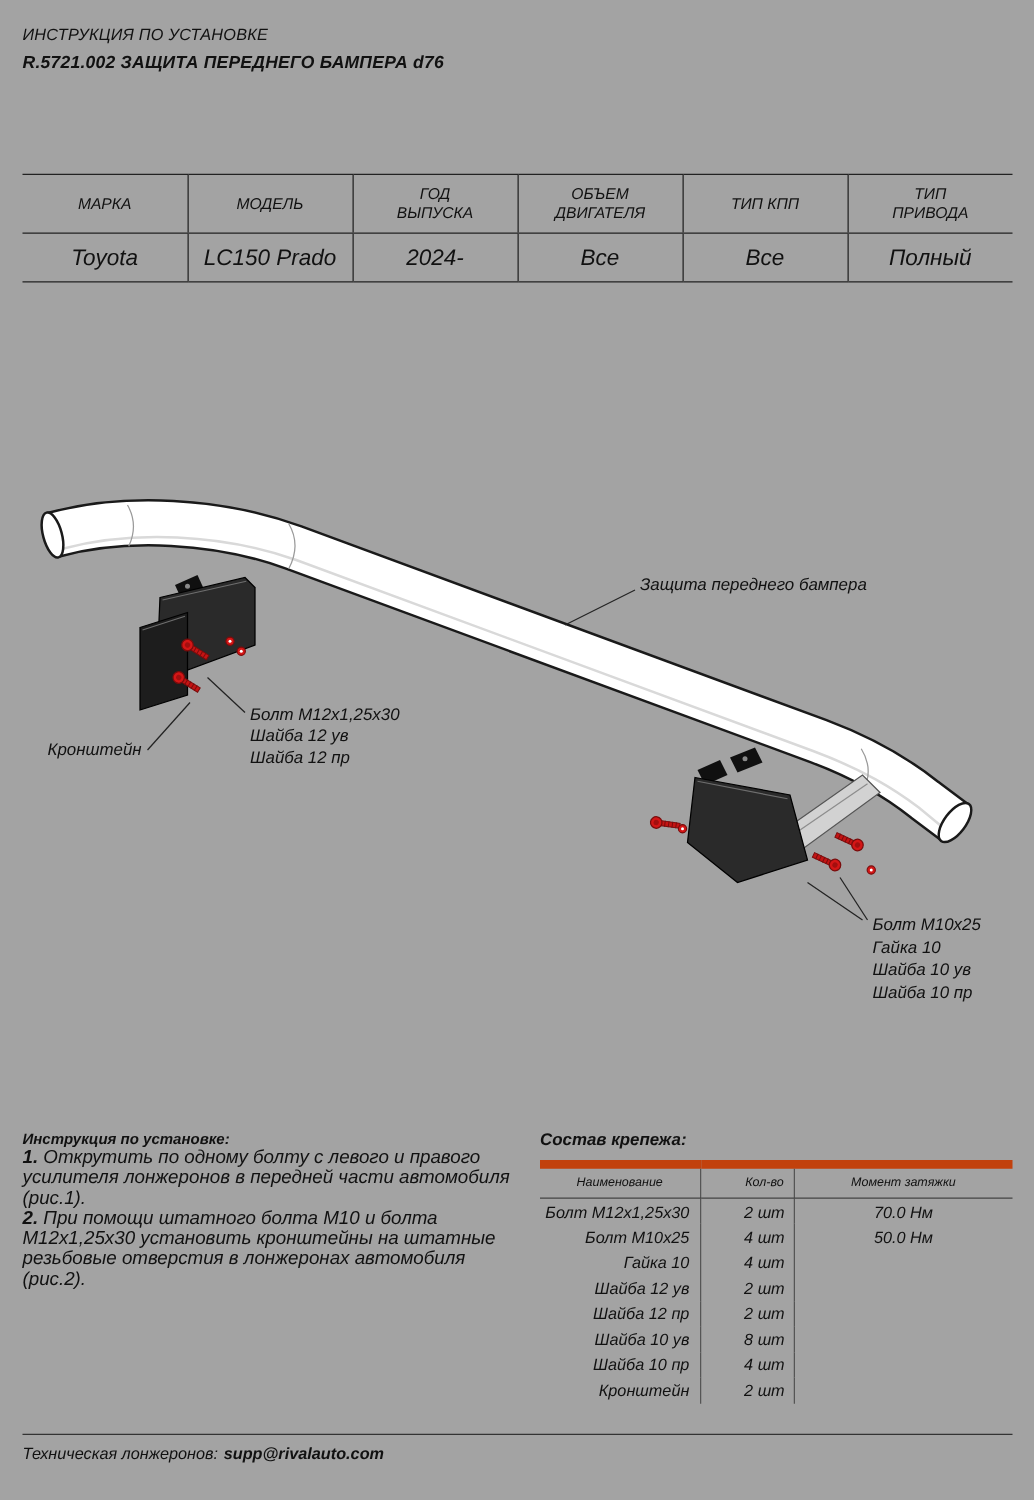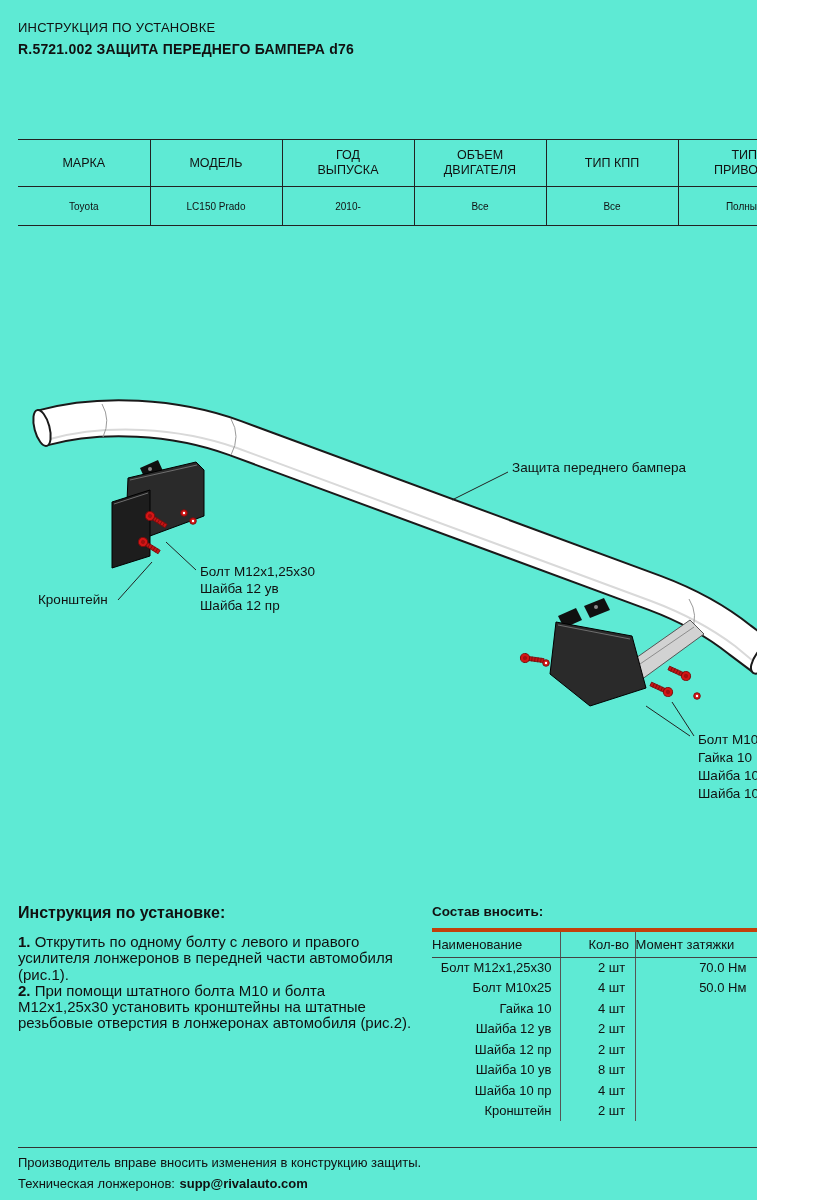--- a/index.html
+++ b/index.html
@@ -3,61 +3,61 @@
 <meta charset="utf-8">
 <style>
   * { margin: 0; padding: 0; box-sizing: border-box; }
   html, body { background: #fff; }
   body {
     width: 827px; height: 1200px;
     font-family: "Liberation Sans", sans-serif;
     color: #111;
     position: relative;
   }
-  .page { position: relative; width: 757px; height: 1200px; background: #5eead4; overflow: hidden; }
+  .page { position: relative; width: 827px; height: 1200px; background: #a3a3a3; overflow: hidden; font-style: italic; }
 
   
   .doc-header { position: absolute; left: 18px; top: 20px; }
   .doc-subtitle { font-size: 13px; letter-spacing: .2px; }
   .doc-title { font-size: 14px; font-weight: bold; margin-top: 6px; letter-spacing: .2px; }
 
   
   .vehicle-table {
     position: absolute; left: 18px; top: 139px; width: 792px;
     border-collapse: collapse; table-layout: fixed;
   }
   .vehicle-table th {
     font-weight: normal; font-size: 12.5px; height: 47px;
     text-align: center; vertical-align: middle;
     border-top: 1px solid #222; border-bottom: 1px solid #222;
     white-space: pre-line; line-height: 15px;
   }
   .vehicle-table td {
-    font-size: 10px; height: 39px; text-align: center; vertical-align: middle;
+    font-size: 18px; height: 39px; text-align: center; vertical-align: middle;
     border-bottom: 1px solid #222;
   }
   .vehicle-table th + th, .vehicle-table td + td { border-left: 1px solid #222; }
 
   
   .diagram { position: absolute; left: 0; top: 370px; }
   .diagram text { font-family: "Liberation Sans", sans-serif; font-size: 13.5px; fill: #111; }
 
   
   .instructions { position: absolute; left: 18px; top: 904px; width: 400px; }
-  .instructions h3 { font-size: 16px; font-weight: bold; margin-bottom: 12px; }
+  .instructions h3 { font-size: 12px; font-weight: bold; }
   .instructions p.step { font-size: 15px; line-height: 16.3px; }
 
   
   .hardware { position: absolute; left: 432px; top: 904px; width: 378px; }
   .hardware h3 { font-size: 13.5px; font-weight: bold; margin-bottom: 9px; }
   .hw-table { border-collapse: collapse; table-layout: fixed; width: 378px; }
   .hw-table th {
-    font-weight: normal; font-size: 13px; height: 27px;
-    text-align: left; vertical-align: middle;
-    border-top: 4px solid #c2410c; border-bottom: 1px solid #444;
+    font-weight: normal; font-size: 10px; height: 27px;
+    text-align: center; vertical-align: middle;
+    border-top: 7px solid #c2410c; border-bottom: 1px solid #444;
   }
   .hw-table td { font-size: 13px; height: 20.5px; vertical-align: middle; }
   .hw-table .col-name  { width: 128px; }
   .hw-table .col-qty   { width: 75px; padding-left: 28px; }
   .hw-table .col-torque{ width: 175px; }
   .hw-table th.col-name, .hw-table th.col-qty,
   .hw-table td.col-name, .hw-table td.col-qty { border-right: 1px solid #555; }
   .hw-table td.col-name { text-align: right; padding-right: 8px; }
   .hw-table td.col-qty, .hw-table td.col-torque { text-align: center; }
 
@@ -90,21 +90,21 @@
 ДВИГАТЕЛЯ</th>
         <th>ТИП КПП</th>
         <th>ТИП
 ПРИВОДА</th>
       </tr>
     </thead>
     <tbody>
       <tr>
         <td>Toyota</td>
         <td>LC150 Prado</td>
-        <td>2010-</td>
+        <td>2024-</td>
         <td>Все</td>
         <td>Все</td>
         <td>Полный</td>
       </tr>
     </tbody>
   </table>
 
   <svg class="diagram" width="827" height="540" viewBox="0 0 827 540" aria-hidden="true">
     <defs>
       <g id="bolt">
@@ -186,21 +186,21 @@
     </g>
   </svg>
 
   <div class="instructions">
     <h3>Инструкция по установке:</h3>
     <p class="step"><b>1.</b> <span>Открутить по одному болту с левого и правого усилителя лонжеронов в передней части автомобиля (рис.1).</span></p>
     <p class="step"><b>2.</b> <span>При помощи штатного болта М10 и болта М12х1,25х30 установить кронштейны на штатные резьбовые отверстия в лонжеронах автомобиля (рис.2).</span></p>
   </div>
 
   <div class="hardware">
-    <h3>Состав вносить:</h3>
+    <h3>Состав крепежа:</h3>
     <table class="hw-table">
       <thead>
         <tr>
           <th class="col-name">Наименование</th>
           <th class="col-qty">Кол-во</th>
           <th class="col-torque">Момент затяжки</th>
         </tr>
       </thead>
       <tbody>
         <tr>
@@ -241,17 +241,16 @@
         <tr>
           <td class="col-name">Кронштейн</td>
           <td class="col-qty">2 шт</td>
           <td class="col-torque"></td>
         </tr>
       </tbody>
     </table>
   </div>
 
   <div class="footer">
-    <div class="line">Производитель вправе вносить изменения в конструкцию защиты.</div>
     <div class="line"><span>Техническая лонжеронов:</span><b class="email">supp@rivalauto.com</b></div>
   </div>
 
 </div>
 
 </body></html>

